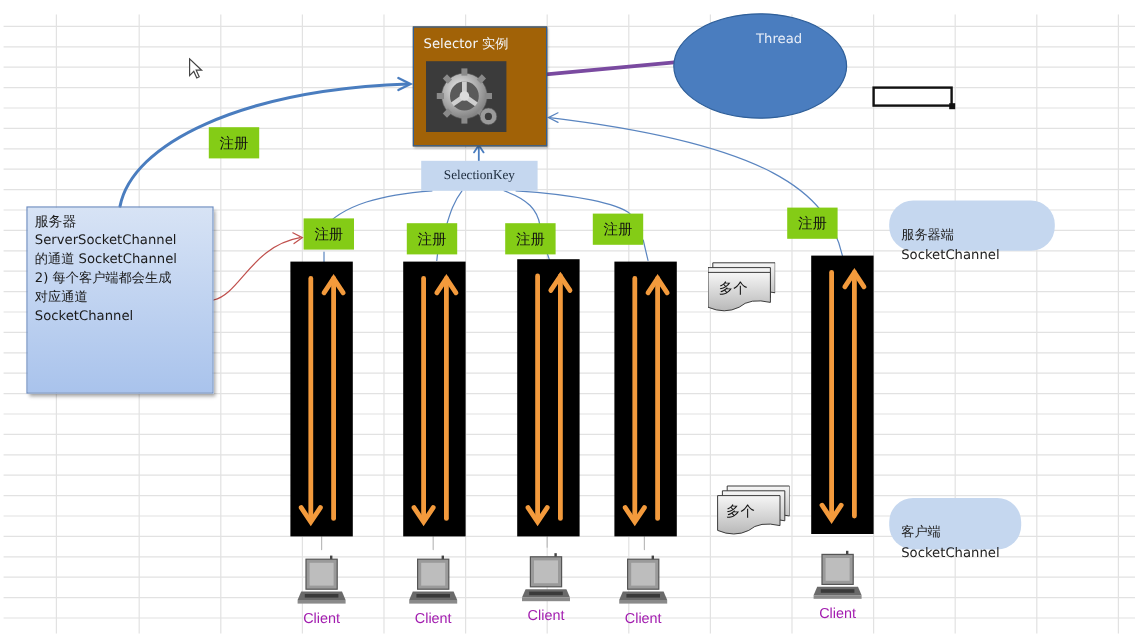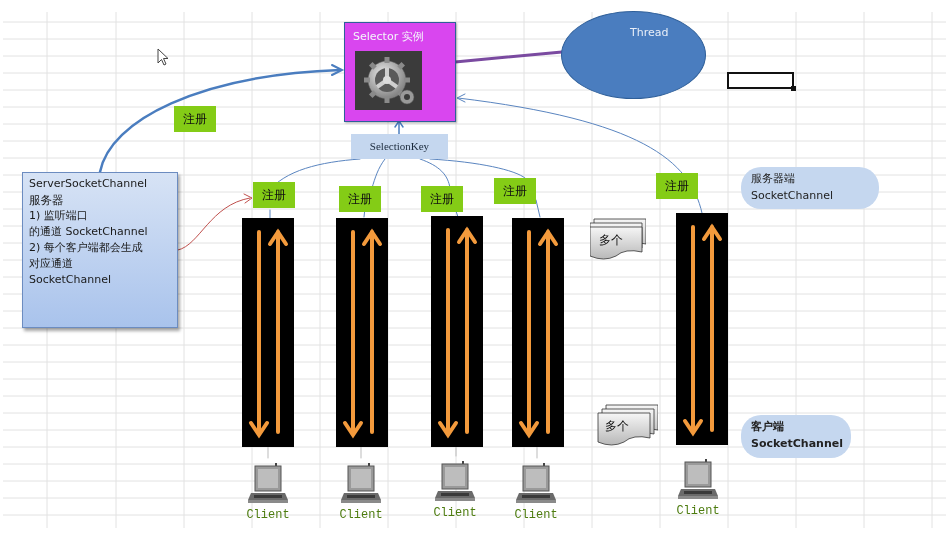--- a/index.html
+++ b/index.html
@@ -8,38 +8,38 @@
   #canvas { position:absolute; left:0; top:0; width:946px; height:536px; }
   .abs { position:absolute; }
   .label-chip { position:absolute; background:#84cc16; font-size:12px; color:#111;
                 padding:6px 9px; line-height:14px; }
   .server-box { position:absolute; left:22px; top:172px; width:156px; height:156px;
                 background:linear-gradient(#d7e3f5,#a9c3ec); border:1px solid #6c8cc0;
                 box-shadow:2px 3px 3px rgba(0,0,0,0.35); font-size:11px; line-height:16px;
                 color:#1a1a1a; padding:3px 6px; box-sizing:border-box; }
   .server-box div { white-space:nowrap; }
   .selector { position:absolute; left:344px; top:22px; width:110px; height:98px;
-              background:#d946ef; border:1px solid #2f5f99; box-shadow:1px 1px 2px rgba(0,0,0,.3); }
+              background:#a16207; border:1px solid #2f5f99; box-shadow:1px 1px 2px rgba(0,0,0,.3); }
   .selector-title { position:absolute; left:8px; top:6px; color:#f4f6fa; font-size:11px; }
   .gear-box { position:absolute; left:10px; top:28px; width:67px; height:59px; background:#3b3b3b; }
   .selkey { position:absolute; left:351px; top:134px; width:97px; height:25px; background:#c5d7ef;
             font-size:11px; line-height:25px; text-align:center; color:#1b2a3c;font-family:Liberation Serif, serif; }
   .thread { position:absolute; left:561px; top:11px; width:143px; height:86px; background:#4a7dbf;
             border:1px solid #2f5f99; border-radius:50%; }
   .thread span { position:absolute; left:30px; top:14px; color:#e8eef8; font-size:11px;margin-left:38px; }
   .cell-sel { position:absolute; left:727px; top:72px; width:67px; height:17px; border:2px solid #111;
               box-sizing:border-box; }
   .cell-handle { position:absolute; left:791px; top:86px; width:5px; height:5px; background:#111; }
   .side-label { position:absolute; background:#c5d7ef; font-size:11px; line-height:17px;
-                color:#222; padding:3px 10px; box-sizing:border-box;border-radius:20px; }
+                color:#222; padding:20px 10px; box-sizing:border-box;border-radius:20px; }
   .channel { position:absolute; width:52px; background:#000; }
   .channel svg { position:absolute; left:0; top:0; }
   .multi { position:absolute; width:56px; height:28px; }
   .client { position:absolute; width:44px; text-align:center; }
-  .client-label { font-size:12px; color:#4d7c0f; font-family:Liberation Mono, monospace; }
+  .client-label { font-size:12px; color:#a21caf; font-family:Liberation Sans, sans-serif; }
   .cursor { position:absolute; left:157px; top:48px; }
 </style>
 </head>
 <body>
 
 <svg id="canvas" width="946" height="536">
   <g id="grid" stroke="#e2e2e2" stroke-width="1">
       <line x1="47" x2="47" y1="12" y2="528"></line>
       <line x1="116" x2="116" y1="12" y2="528"></line>
       <line x1="184" x2="184" y1="12" y2="528"></line>
@@ -167,40 +167,39 @@
 <div class="thread">
   <span>Thread</span>
 </div>
 
 <div class="cell-sel"></div>
 <div class="cell-handle"></div>
 
 <div class="label-chip" style="left:174px;top:106px;">注册</div>
 
 <div class="server-box">
+  <div style="font-size:11.5px;">服务器</div>
   <div>ServerSocketChannel</div>
-  <div style="font-size:11.5px;">服务器</div>
-  <div>1) 监听端口</div>
   <div>的通道 SocketChannel</div>
   <div>2) 每个客户端都会生成</div>
   <div>对应通道</div>
   <div>SocketChannel</div>
 </div>
 
 <div class="label-chip" style="left:253px;top:182px;">注册</div>
 <div class="label-chip" style="left:339px;top:186px;">注册</div>
 <div class="label-chip" style="left:421px;top:186px;">注册</div>
 <div class="label-chip" style="left:494px;top:178px;">注册</div>
 <div class="label-chip" style="left:656px;top:173px;">注册</div>
 
 <div class="side-label" style="left:741px;top:167px;width:138px;height:42px;">
   <div>服务器端</div>
   <div>SocketChannel</div>
 </div>
-<div class="side-label" style="left:741px;top:415px;width:110px;height:43px;font-weight:bold;">
+<div class="side-label" style="left:741px;top:415px;width:110px;height:43px;">
   <div>客户端</div>
   <div>SocketChannel</div>
 </div>
 
 <div id="channels">
     <div class="channel" style="left: 242px; top: 218px; height: 229px;">
       <svg width="52" height="229">
       <g stroke="#f39a3c" stroke-width="4" fill="none" stroke-linecap="round">
         <line x1="17" y1="14" x2="17" y2="215"></line>
         <polyline points="9,205 17,217 25,205"></polyline>

